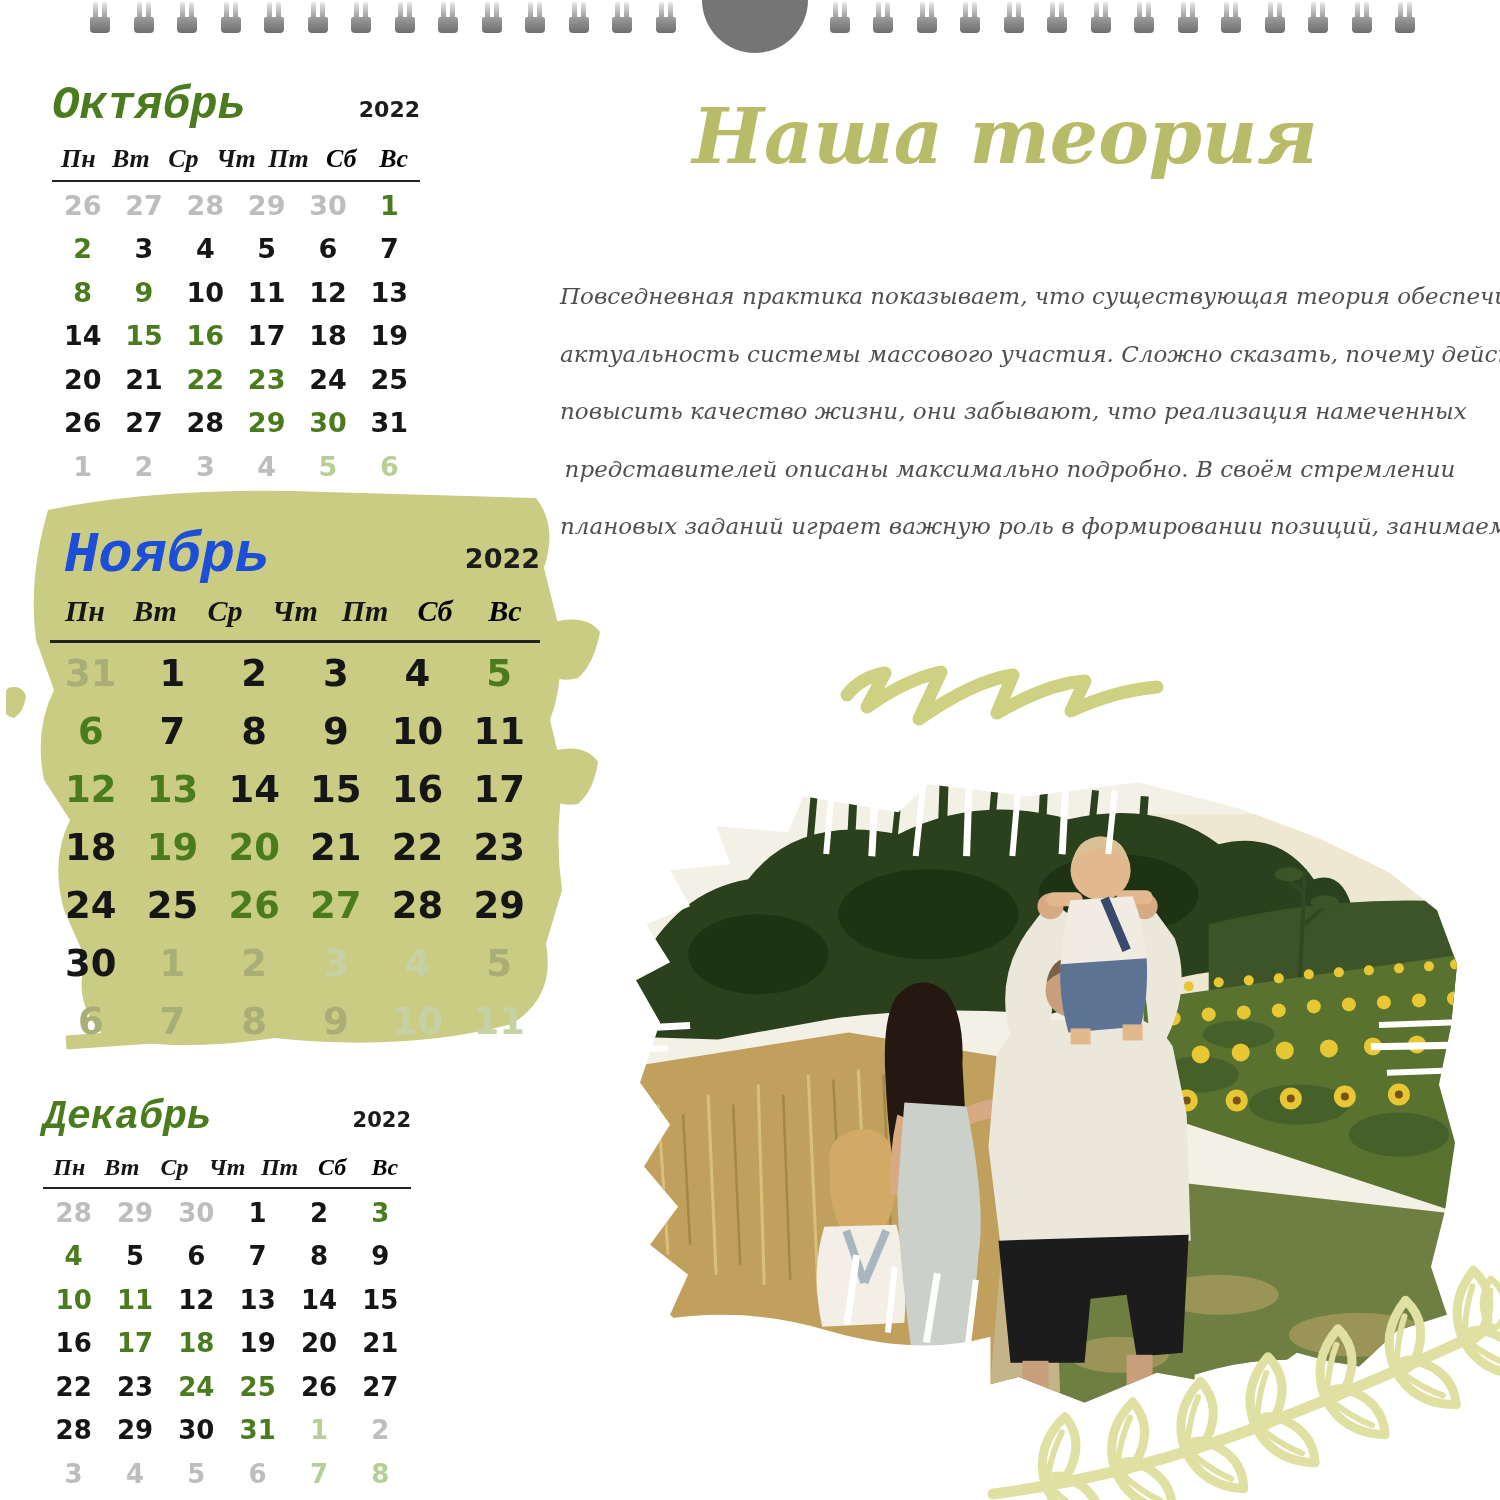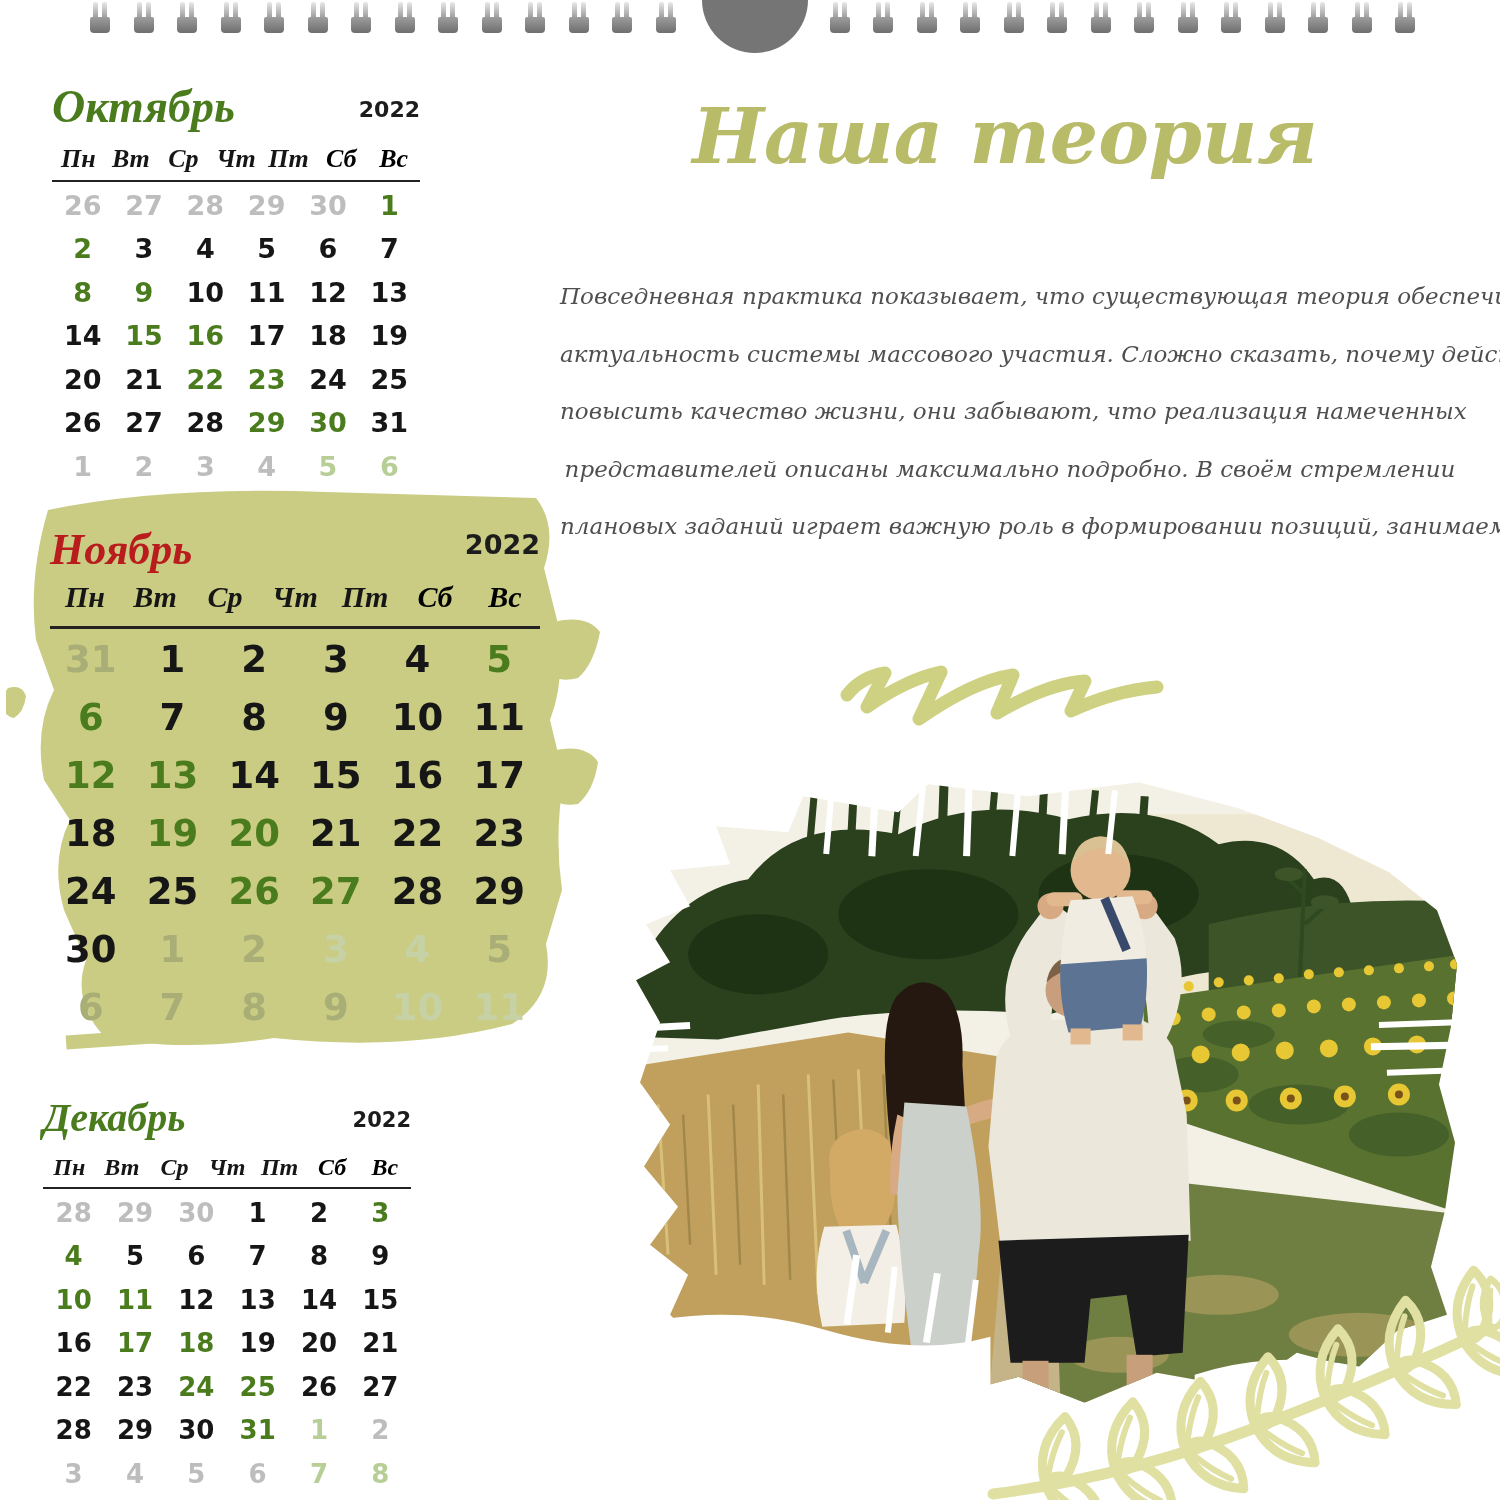--- a/index.html
+++ b/index.html
@@ -13,21 +13,21 @@
           background:linear-gradient(#e9e9e9,#8d8d8d);}
   .loop i:first-child{left:3px;} .loop i.r{right:3px;}
   .loop u{position:absolute;bottom:0;left:0;right:0;height:16px;border-radius:2px 2px 4px 4px;
           background:linear-gradient(#9d9d9d,#6e6e6e);}
   .hanger{position:absolute;left:702px;top:0;width:106px;height:53px;background:#757575;
           border-radius:0 0 53px 53px;}
 
   
   .cal{position:absolute;}
   .cal-top{display:flex;align-items:flex-end;justify-content:space-between;}
-  .month{font-family:Liberation Serif, serif;font-style:italic;font-weight:700;color:#4a7c1e;}
+  .month{font-family:Liberation Mono, monospace;font-style:italic;font-weight:700;color:#4a7c1e;}
   .yr{font-weight:700;color:#1c1c1c;}
   .dow{display:grid;grid-template-columns:repeat(7,1fr);border-bottom:2.5px solid #222;}
   .dow span{font-family:Liberation Serif, serif;font-style:italic;font-weight:700;
             color:#161616;text-align:center;}
   .dow span:nth-child(n+6){color:#000000;}
   .grid{display:grid;grid-template-columns:repeat(6,1fr);}
   .day{display:flex;align-items:center;justify-content:center;font-weight:700;}
   .cur{color:#161616;} .we{color:#4a7c1e;} .out{color:#bdbdbd;} .owe{color:#b7cf97;}
 
   
@@ -36,21 +36,21 @@
   .oct .yr{font-size:22px;margin-bottom:10px;}
   .oct .dow{margin-top:12px;padding-bottom:6px;}
   .oct .dow span{font-size:26px;}
   .oct .grid{margin-top:2px;grid-auto-rows:43.5px;}
   .oct .day{font-size:27px;}
 
   
   .nov{left:6px;top:482px;width:600px;height:592px;}
   .brush{position:absolute;left:0;top:0;}
   .nov-inner{position:absolute;left:44px;top:44px;width:490px;}
-  .nov .month{font-size:44px;line-height:1.08;color:#b91c1c;}
+  .nov .month{font-size:57px;line-height:1.08;margin-left:14px;color:#1d4ed8;}
   .nov .yr{font-size:27px;margin-bottom:14px;}
   .nov .dow{margin-top:6px;padding-bottom:12px;border-bottom-width:3px;}
   .nov .dow span{font-size:30px;}
   .nov .grid{margin-top:2px;grid-auto-rows:58px;}
   .nov .day{font-size:37px;}
   .nov .out{color:#a9ad76;} .nov .owe{color:#c6d2a6;}
 
   
   .dec{left:43px;top:1096px;width:368px;}
   .dec .month{font-size:40px;line-height:1.1;}

